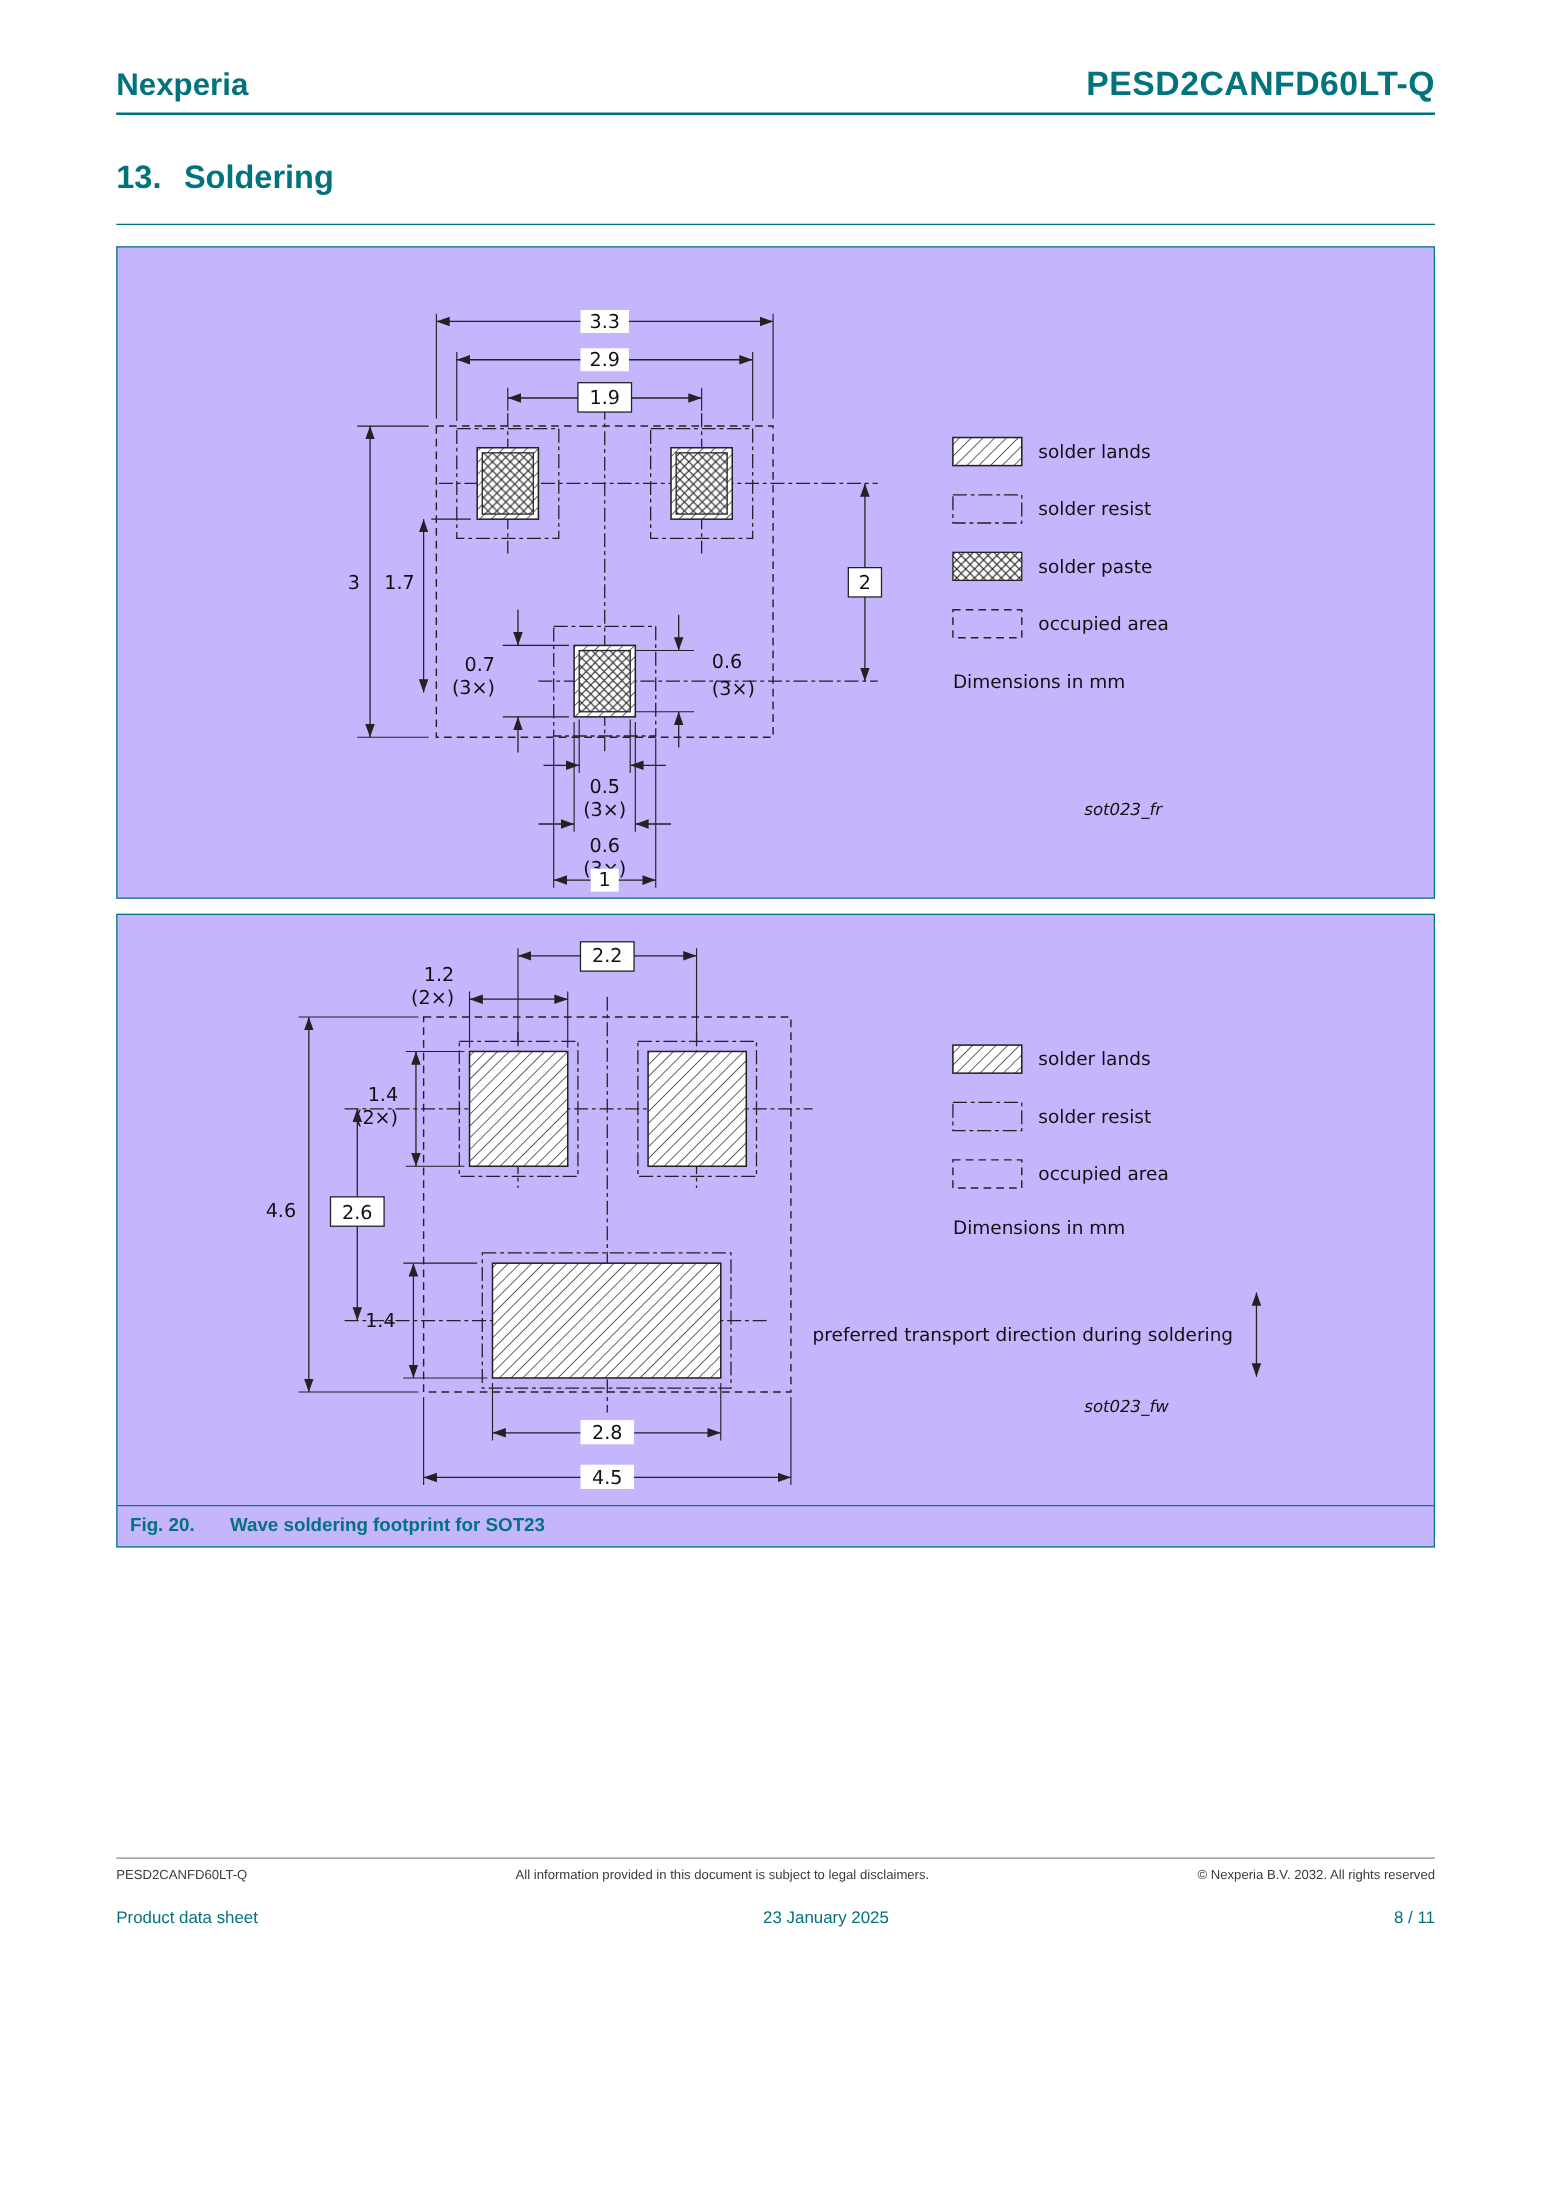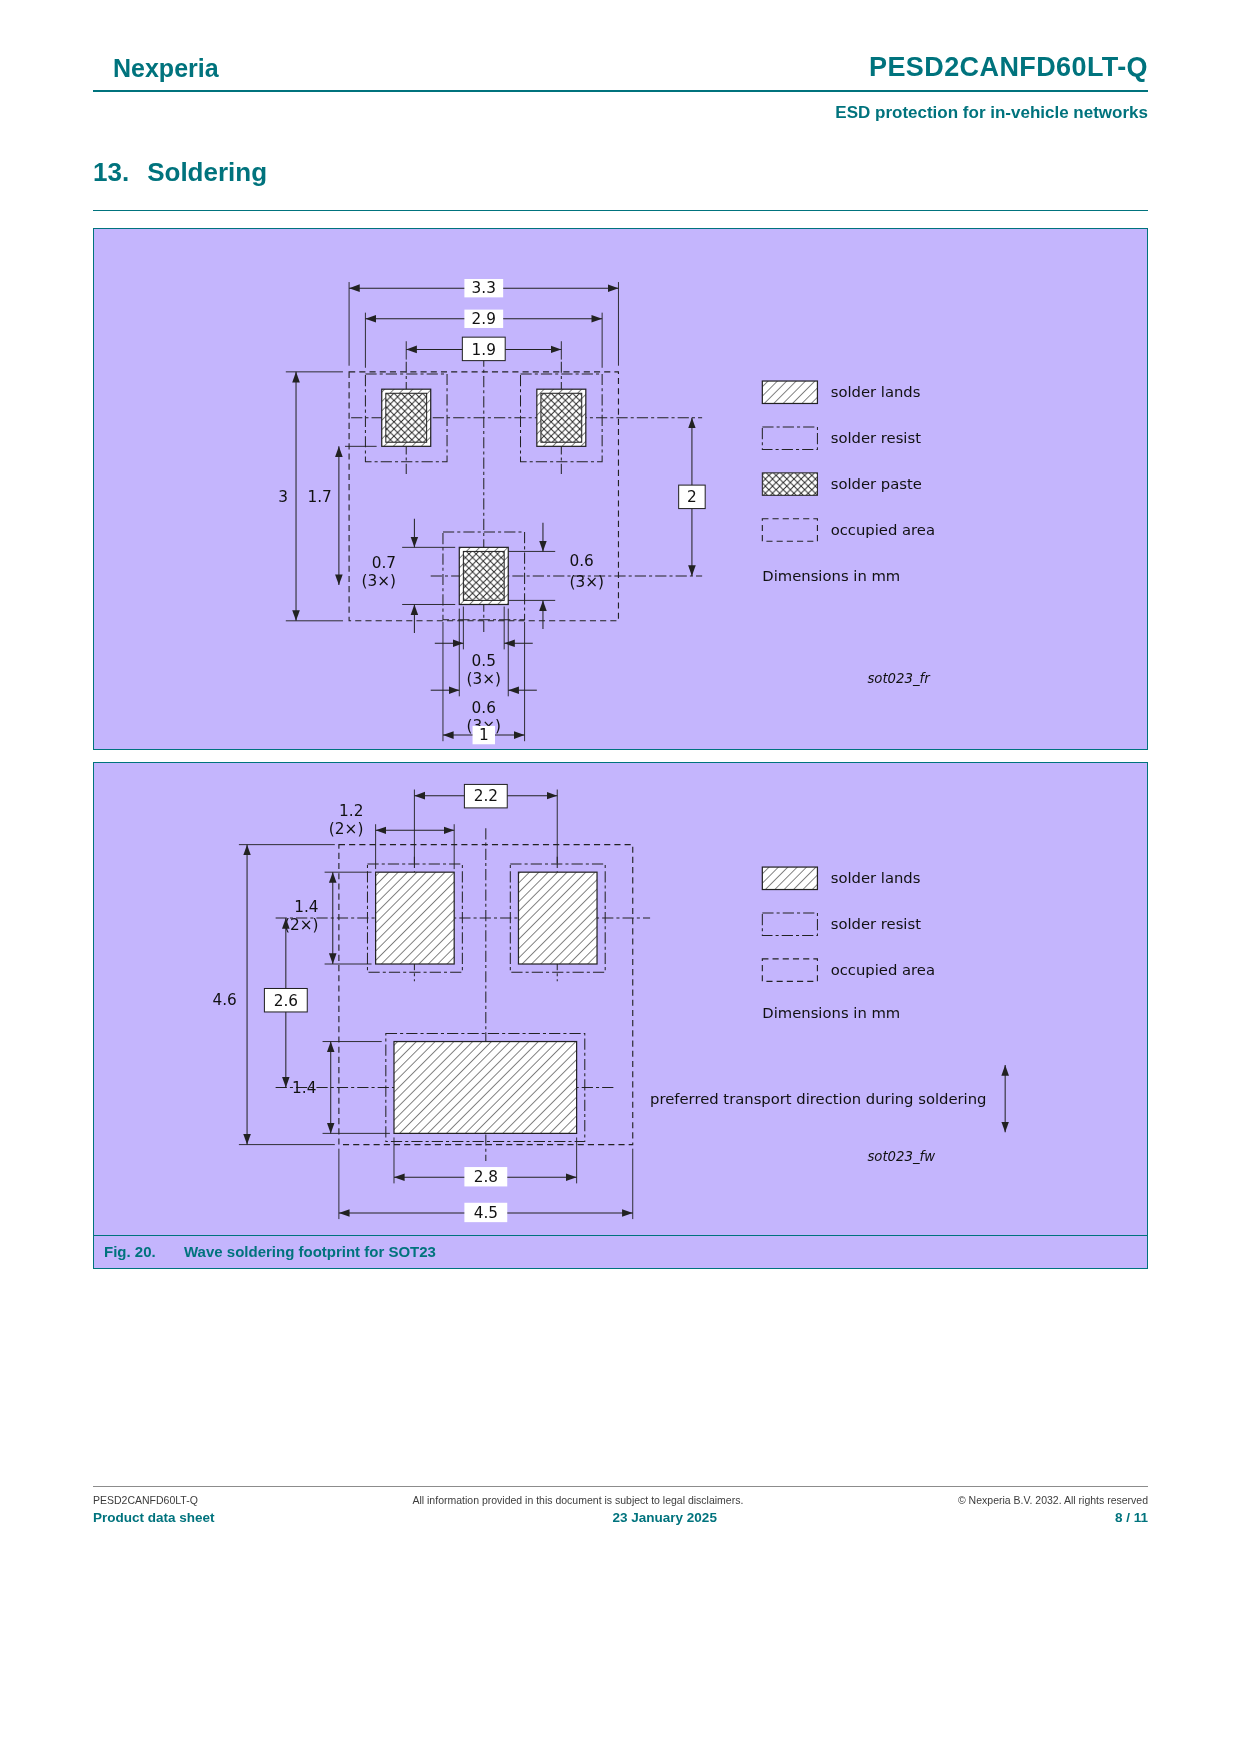--- a/index.html
+++ b/index.html
@@ -2,42 +2,42 @@
 <html style="--accent: #00737d;"><head>
 <meta charset="utf-8">
 <style>
   :root { --accent:#00737d; --ink:#222222; }
   * { box-sizing:border-box; }
   html,body { margin:0; padding:0; background:#ffffff; }
   body { font-family:"Liberation Sans", sans-serif; color:#1c1c1c; }
   .page { position:relative; width:1240px; height:1754px; background:#fff; overflow:hidden; }
   .content { position:absolute; left:93px; top:52px; width:1055px; }
 
-  .header-row { display:flex; justify-content:space-between; align-items:flex-end;margin-left:20px; }
+  .header-row { display:flex; justify-content:space-between; align-items:flex-end; }
   .brand { color:var(--accent); font-size:25px; font-weight:bold; }
   .part-number { color:var(--accent); font-size:27px; font-weight:bold; letter-spacing:0.4px; }
   .header-rule { height:2px; background:var(--accent); margin-top:7px; }
   .subtitle { text-align:right; color:var(--accent); font-size:17px; font-weight:bold; margin-top:11px; }
 
   .section-heading { display:flex; gap:18px; color:var(--accent); font-size:26px; font-weight:bold;
     margin-top:34px; padding-bottom:22px; border-bottom:1px solid var(--accent); }
 
   figure { margin:0; }
   .figure { border:1px solid var(--accent); margin-top:17px; background:#c4b5fd; }
   .figure.second { margin-top:12px; }
   .fig-canvas svg { display:block; width:100%; height:auto; }
   .fig-caption { border-top:1px solid var(--accent); padding:7px 10px 8px; color:var(--accent);
     font-size:15px; font-weight:bold; display:flex; }
   .fig-caption .cap-label { width:80px; flex:none; }
 
   .footer { position:absolute; left:93px; width:1055px; top:1486px; }
   .footer-rule { height:1px; background:#8c8c8c; }
   .footer-row1 { display:flex; justify-content:space-between; font-size:10.5px; color:#3c3c3c; margin-top:7px; }
   .footer-row2 { display:flex; justify-content:space-between; font-size:13.5px; color:var(--accent);
-    font-weight:bold; margin-top:4px; }
+    font-weight:normal; margin-top:20px; }
 
   
   text.dim  { font-family:"DejaVu Sans", sans-serif; font-size:15px; fill:#111; }
   text.note { font-family:"DejaVu Sans", sans-serif; font-size:14.5px; fill:#111; }
   text.fid  { font-family:"DejaVu Sans", sans-serif; font-style:italic; font-size:13px; fill:#111; }
   .thin    { stroke:#222; stroke-width:1; fill:none; }
   .ext     { stroke:#222; stroke-width:0.9; }
   .dashdot { stroke:#222; stroke-width:1; fill:none; stroke-dasharray:11 3 3 3; }
   .dashed  { stroke:#222; stroke-width:1.1; fill:none; stroke-dasharray:6 4; }
   .padrect   { stroke:#222; stroke-width:1.2; }
@@ -50,21 +50,20 @@
 
 <div class="page">
   <div class="content">
 
     <header>
       <div class="header-row">
         <div class="brand">Nexperia</div>
         <div class="part-number">PESD2CANFD60LT-Q</div>
       </div>
       <div class="header-rule"></div>
-      <div class="subtitle">ESD protection for in-vehicle networks</div>
     </header>
 
     <div class="section-heading">
       <span>13.</span>
       <span>Soldering</span>
     </div>
 
     <figure class="figure">
       <div class="fig-canvas">
         <svg viewBox="0 0 1032 510" xmlns="http://www.w3.org/2000/svg">

